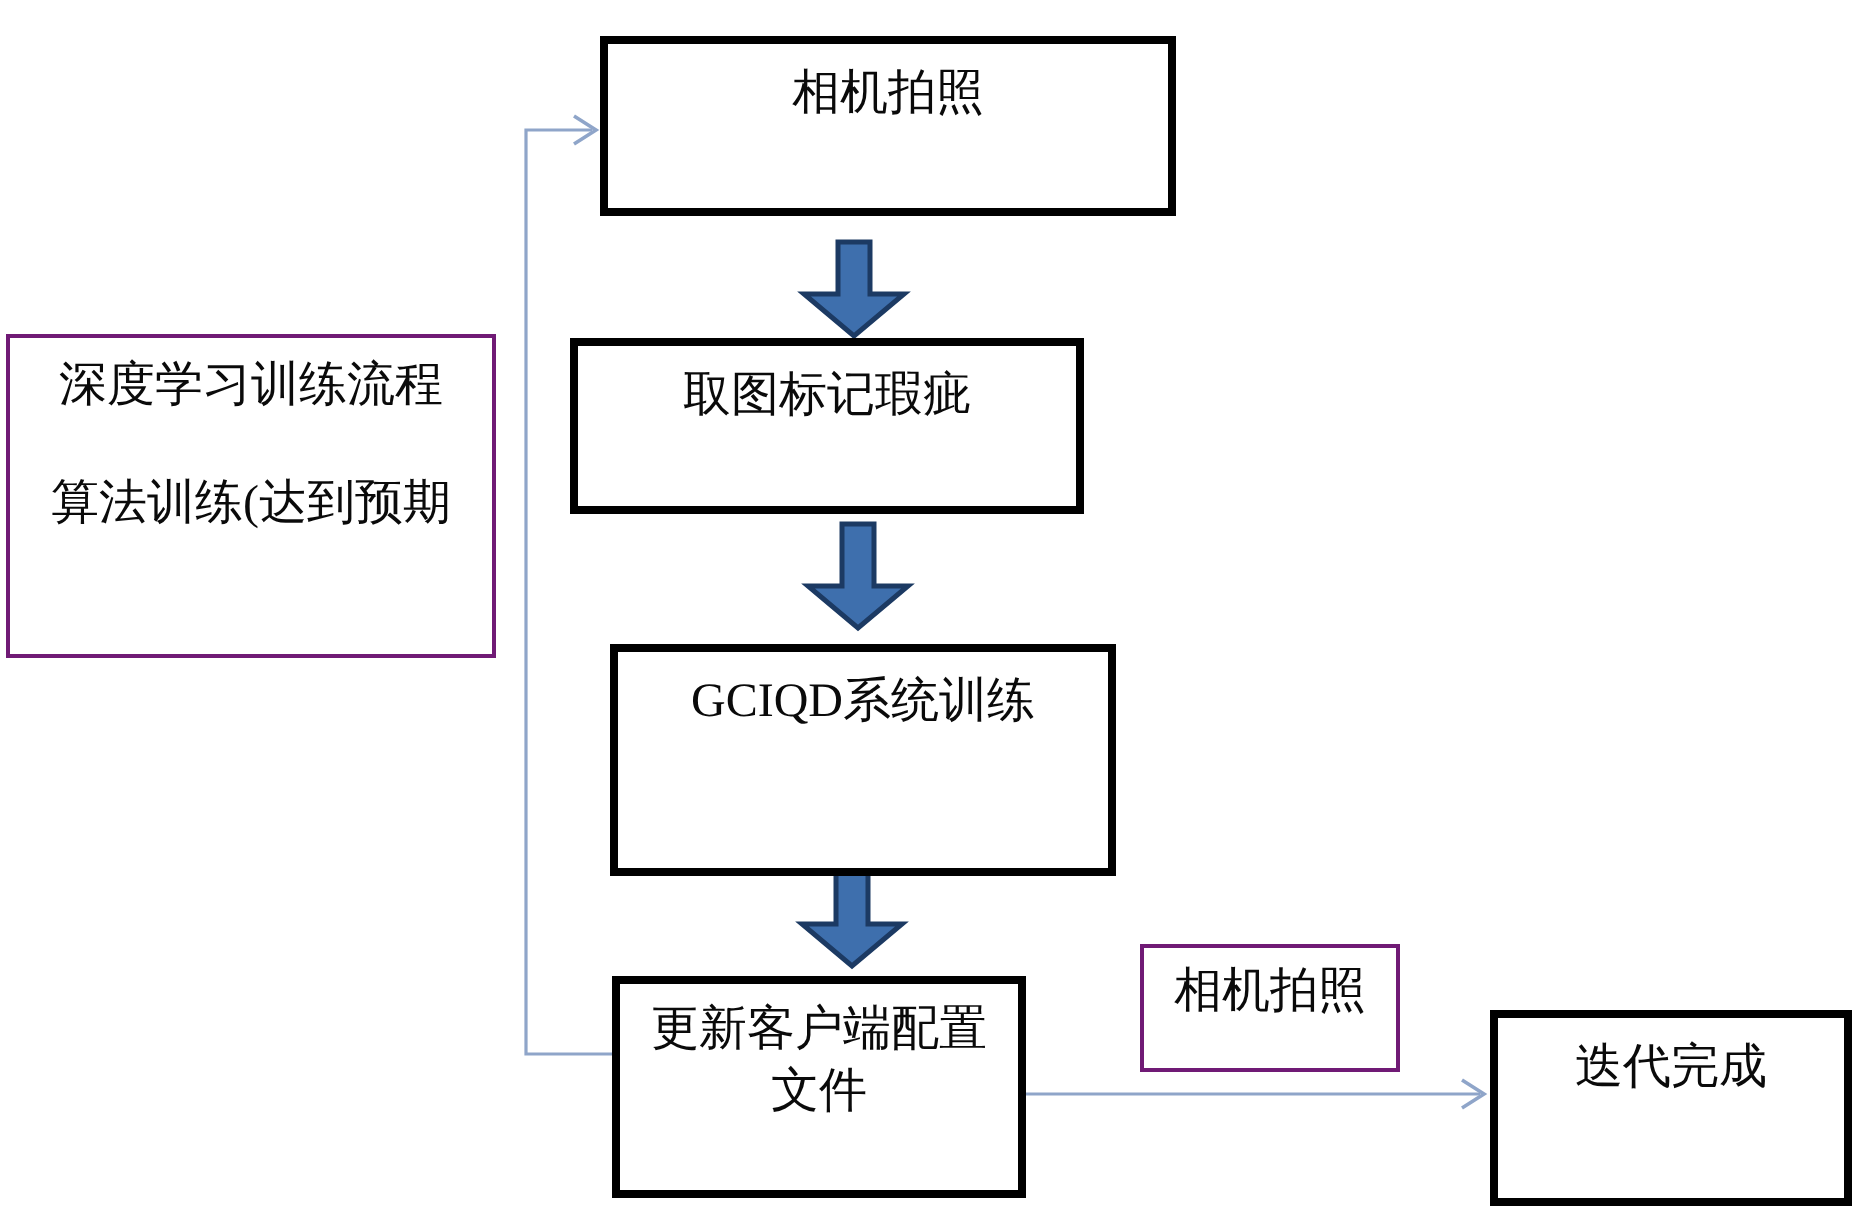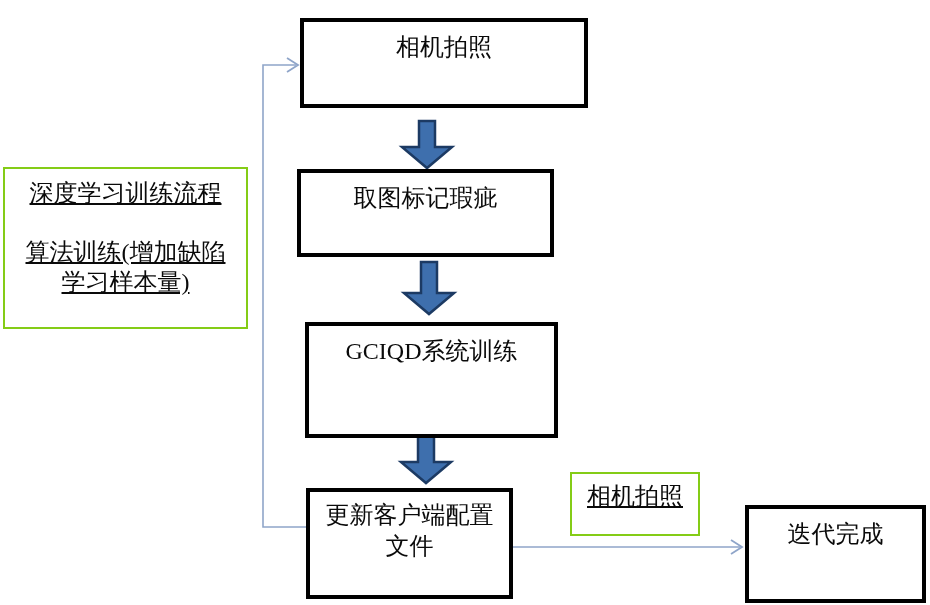--- a/index.html
+++ b/index.html
@@ -18,24 +18,24 @@
   }
   .node {
     position: absolute;
     box-sizing: border-box;
     background: #ffffff;
     text-align: center;
     font-size: 24px;
     line-height: 31px;
   }
   .node.thick { border: 4px solid #000000; }
-  .node.thin  { border: 2px solid #84cc16; text-decoration: underline; }
+  .node.thin  { border: 2px solid #701a75; }
 
   .node-step1 { left: 300px; top: 18px;  width: 288px; height: 90px;  padding-top: 10px; }
-  .node-step2 { left: 297px; top: 169px; width: 257px; height: 88px;  padding-top: 10px; }
+  .node-step2 { left: 285px; top: 169px; width: 257px; height: 88px;  padding-top: 10px; }
   .node-step3 { left: 305px; top: 322px; width: 253px; height: 116px;  padding-top: 10px; }
   .node-step4 { left: 306px; top: 488px; width: 207px; height: 111px; padding-top: 8px; border-width: 5px; }
   .node-end   { left: 745px; top: 505px; width: 181px; height: 98px;  padding-top: 10px; }
   .node-cond  { left: 570px; top: 472px; width: 130px; height: 64px;  padding-top: 7px; }
   .node-note  { left: 3px;   top: 167px; width: 245px; height: 162px; padding-top: 9px; line-height: 30px; }
 
   .note-spacer { height: 29px; }
 
   svg.connector-layer {
     position: absolute;
@@ -58,22 +58,21 @@
     <path d="M731,540 L742,547 L731,554" fill="none" stroke-width="1.8" stroke="#8fa5c9"></path>
 
     <path d="M419,121 L435,121 L435,147 L452,147 L427,168 L402,147 L419,147 Z" stroke-width="2.5" fill="#3e6fad" stroke="#1c3a63"></path>
     <path d="M421,262 L437,262 L437,293 L454,293 L429,314 L404,293 L421,293 Z" stroke-width="2.5" fill="#3e6fad" stroke="#1c3a63"></path>
     <path d="M418,433 L434,433 L434,462 L451,462 L426,483 L401,462 L418,462 Z" stroke-width="2.5" fill="#3e6fad" stroke="#1c3a63"></path>
   </svg>
 
   <div class="node thin node-note">
     <div>深度学习训练流程</div>
     <div class="note-spacer"></div>
-    <div>算法训练(增加缺陷</div>
-    <div>学习样本量)</div>
+    <div>算法训练(达到预期</div>
   </div>
 
   <div class="node thick node-step1">
     <span>相机拍照</span>
   </div>
 
   <div class="node thick node-step2">
     <span>取图标记瑕疵</span>
   </div>
 

